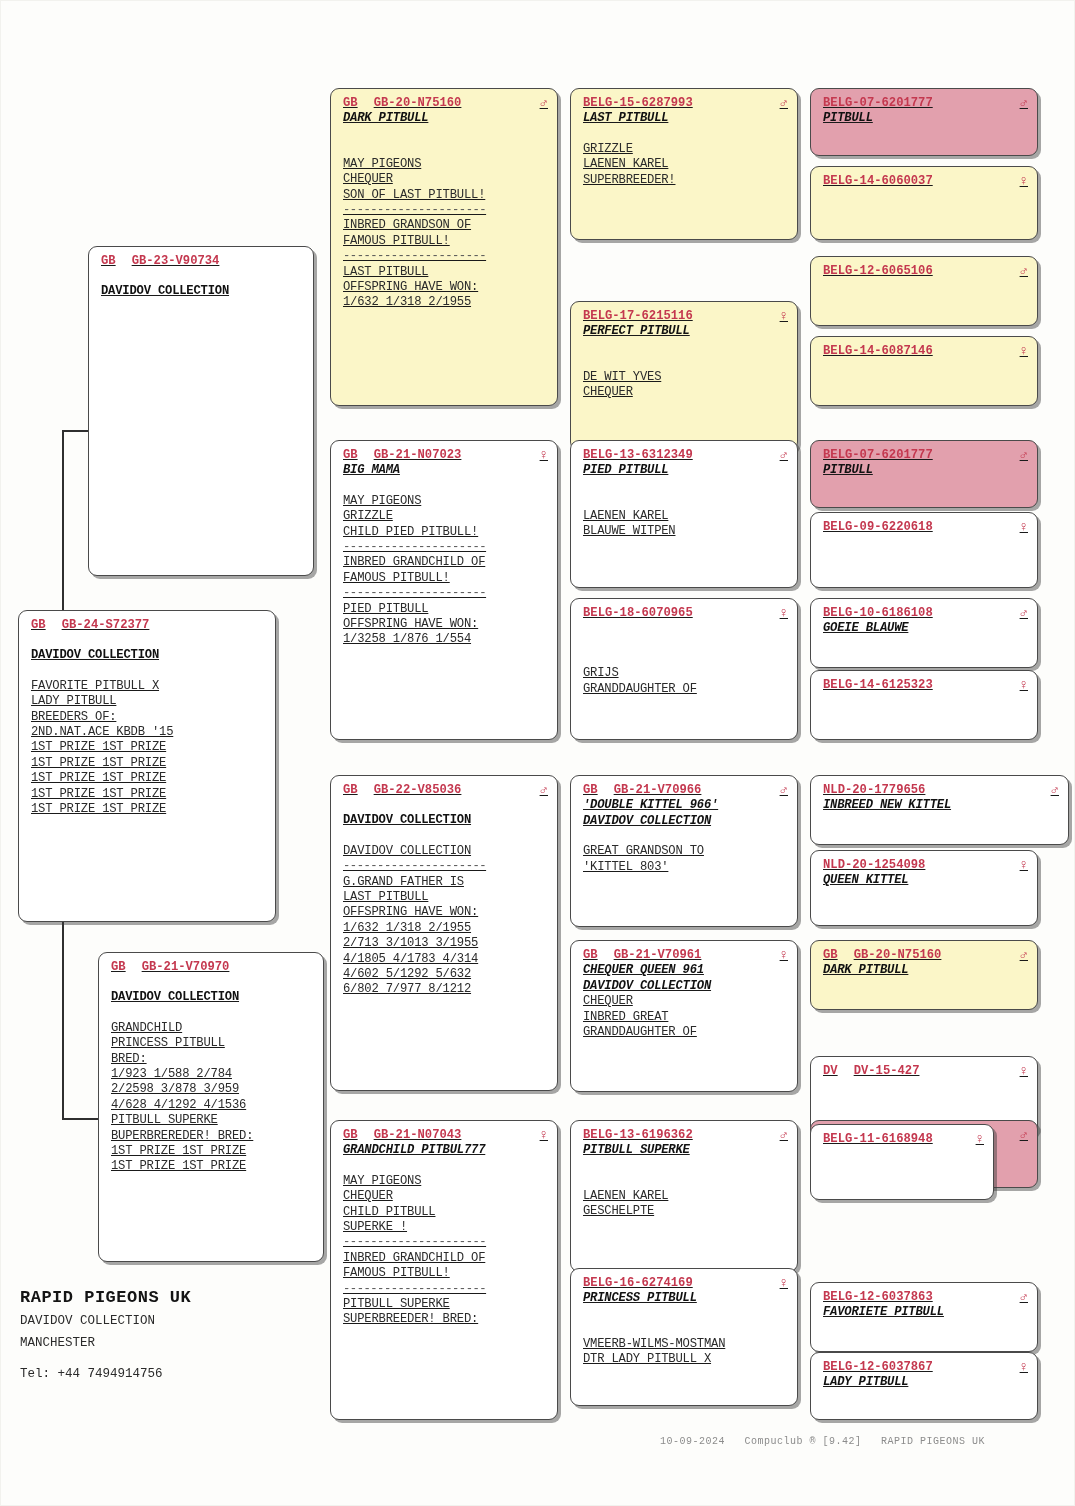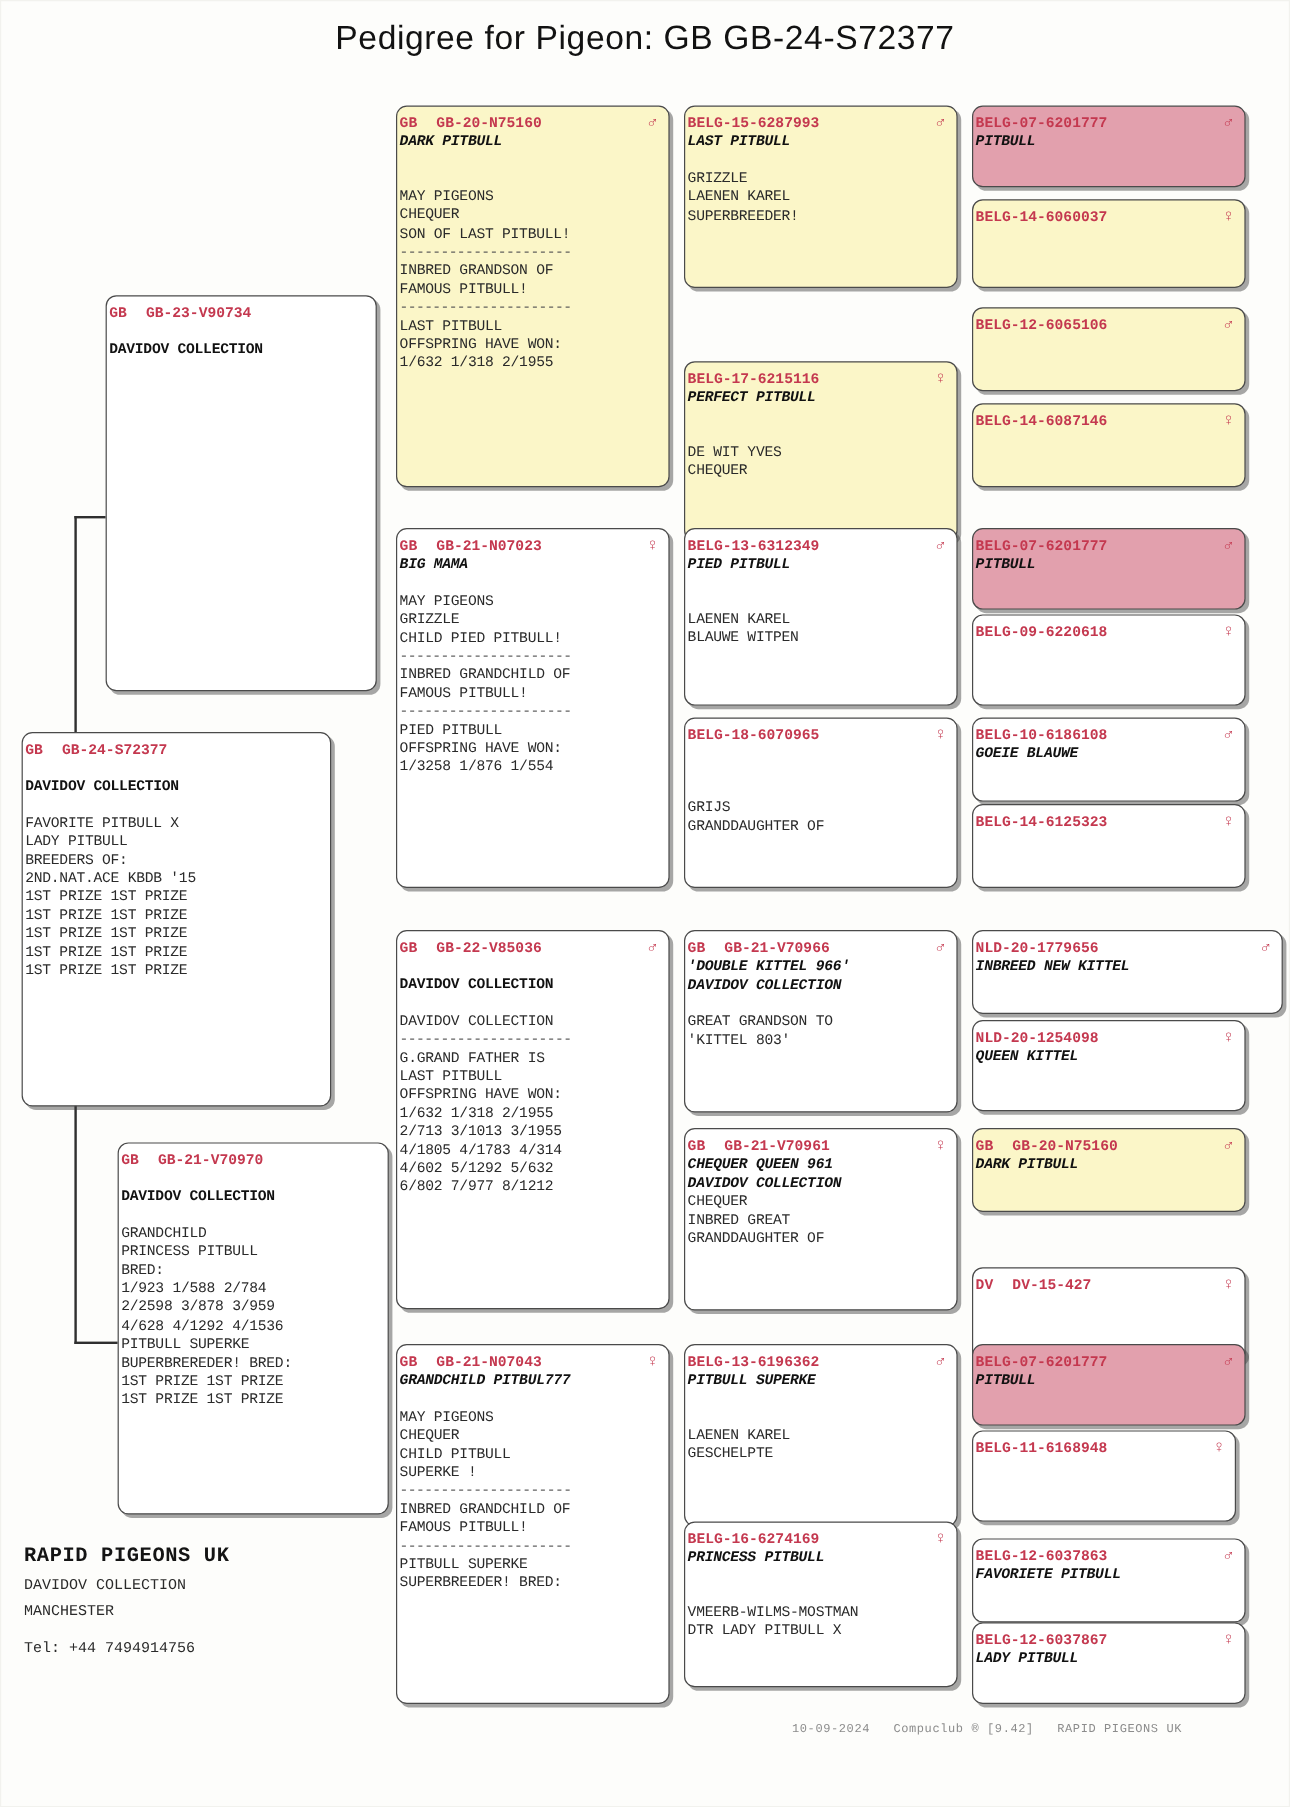--- a/index.html
+++ b/index.html
@@ -40,25 +40,26 @@
     letter-spacing: 0.5px;
     color: #121212;
   }
   .card {
     position: absolute;
     box-sizing: border-box;
     border: 1.5px solid #4a4a4a;
     border-radius: 9px;
     background: #ffffff;
     box-shadow: 3px 3px 0 rgba(60,60,60,0.45);
-    padding: 7px 9px 7px 2px;
+    padding: 7px 9px 7px 12px;
     overflow: hidden;
     font-size: 12.2px;
     line-height: 15.4px;
     letter-spacing: -0.2px;
+    text-decoration: underline;
   }
   .card.yellow { background: #fbf6c8; }
   .card.pink   { background: #e2a0ad; }
   .card.white  { background: #ffffff; }
 
   .idline {
     display: flex;
     align-items: flex-start;
     font-weight: bold;
     color: #c4384f;
@@ -132,21 +133,20 @@
     color: #8c8c8c;
     letter-spacing: 0.5px;
     white-space: pre;
   }
 </style>
 </head>
 <body>
 
 <div id="page">
 
-  <div class="title">Pedigree for Pigeon: GB  GB-24-S72377</div>
 
   <div class="line" style="left:62px; top:430px; width:2px; height:690px;"></div>
   <div class="line" style="left:62px; top:430px; width:26px; height:2px;"></div>
   <div class="line" style="left:62px; top:1118px; width:36px; height:2px;"></div>
   <div class="line" style="left:20px; top:700px; width:44px; height:2px;"></div>
 
   <div class="card white" style="left:18px; top:610px; width:258px; height:312px;">
     <div class="idline">
       <span class="pfx">GB</span>
       <span class="num">GB-24-S72377</span>
@@ -478,21 +478,21 @@
   </div>
 
   <div class="card pink" style="left:810px; top:1120px; width:228px; height:68px;">
     <div class="idline">
       <span class="num">BELG-07-6201777</span>
       <span class="sex male">♂</span>
     </div>
     <div class="name">PITBULL</div>
   </div>
 
-  <div class="card white" style="left:810px; top:1192px; width:220px; height:76px;">
+  <div class="card white" style="left:810px; top:1124px; width:184px; height:76px;">
     <div class="idline">
       <span class="num">BELG-11-6168948</span>
       <span class="sex female">♀</span>
     </div>
     <div class="name"></div>
   </div>
 
   <div class="card white" style="left:810px; top:1282px; width:228px; height:70px;">
     <div class="idline">
       <span class="num">BELG-12-6037863</span>

